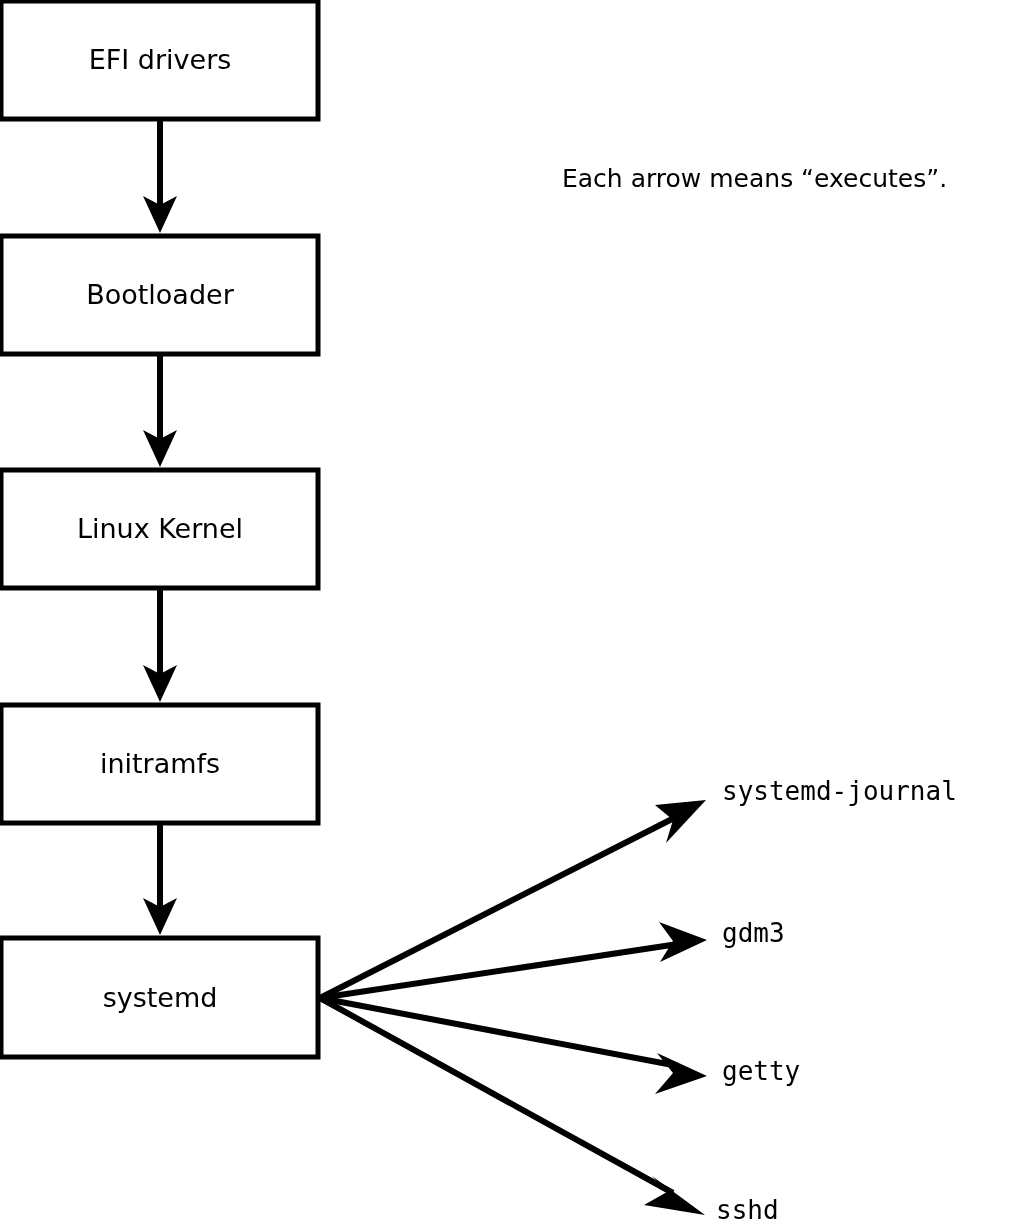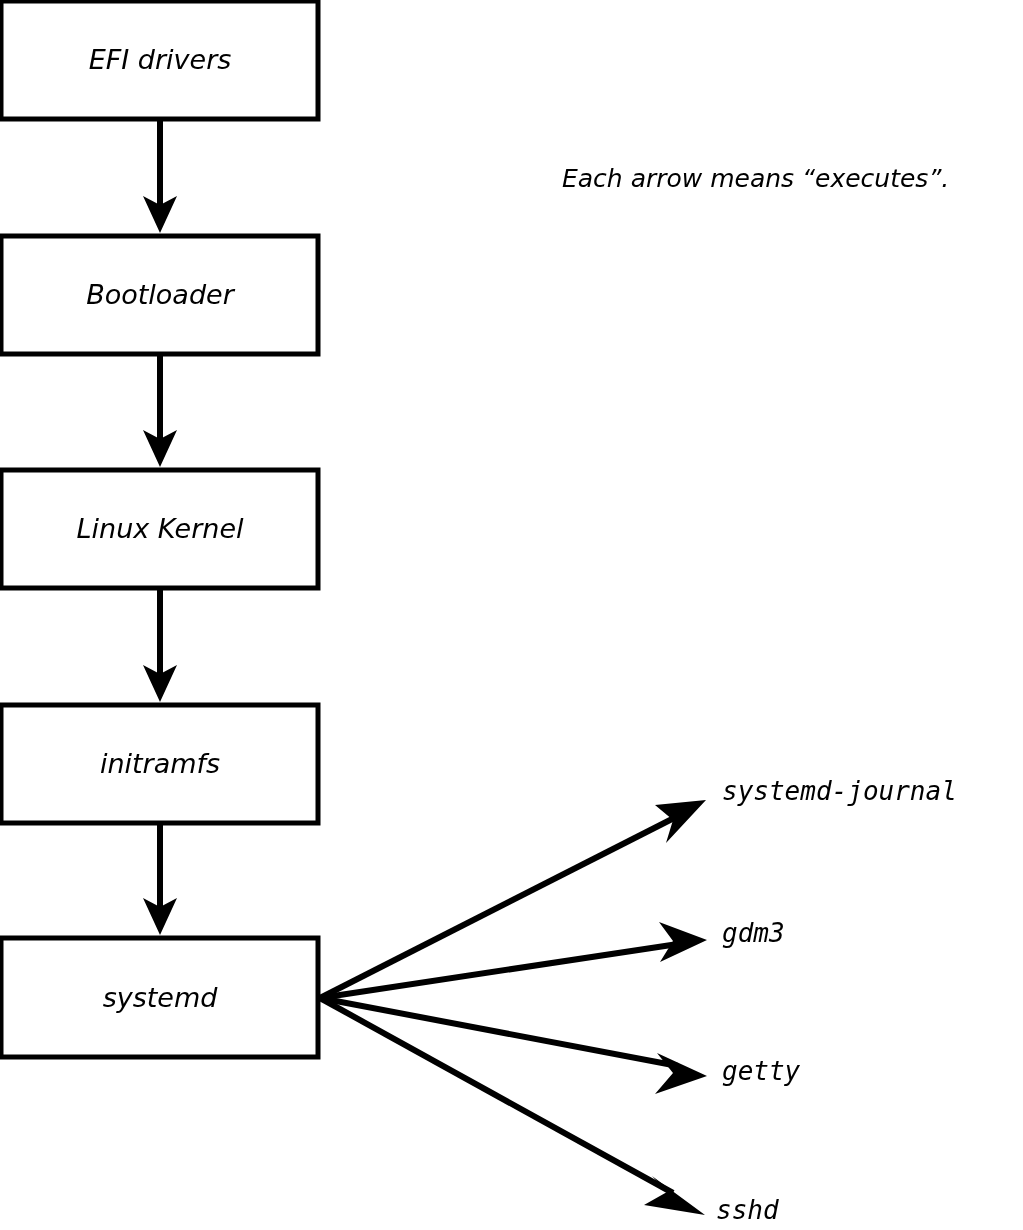--- a/index.html
+++ b/index.html
@@ -6,21 +6,20 @@
     margin: 0;
     padding: 0;
     background: #ffffff;
   }
   #canvas {
     position: relative;
     width: 1023px;
     height: 1230px;
     background: #ffffff;
     overflow: hidden;
-    font-style: italic;
   }
   #diagram-svg {
     position: absolute;
     left: 0;
     top: 0;
     width: 1023px;
     height: 1230px;
   }
   .box-label {
     font-family: "DejaVu Sans", "Liberation Sans", sans-serif;

